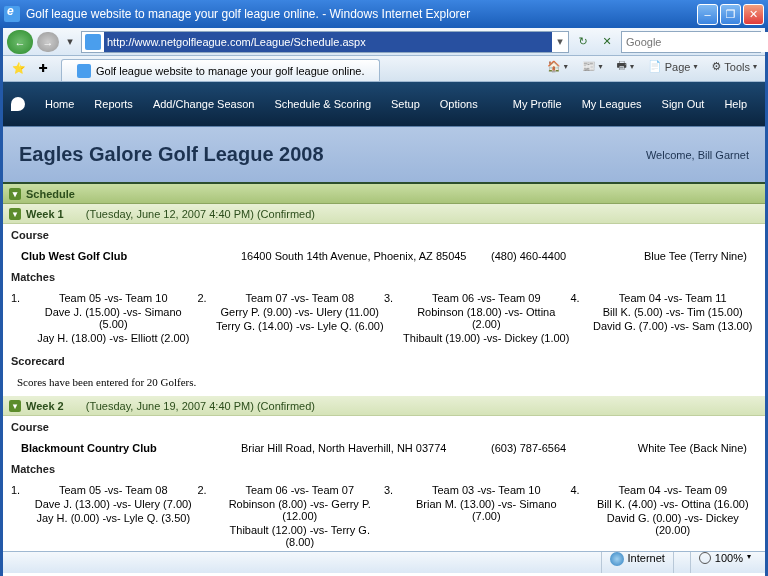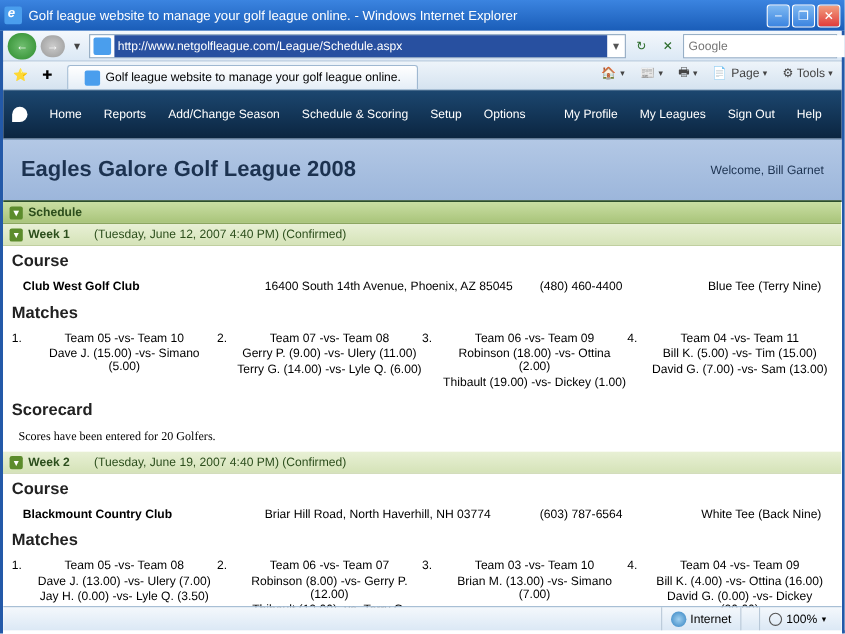--- a/index.html
+++ b/index.html
@@ -49,38 +49,38 @@
 
 .content { background: #fff; overflow: auto; height: calc(100% - 28px - 58px - 44px); }
 
 .section-hd { background: linear-gradient(#c9dea3,#a9c47a); height: 20px; display: flex; align-items: center; padding: 0 6px; font-weight: bold; color: #2c4e1c; border-bottom: 1px solid #8ca660; }
 .section-hd .collapse-icon { width: 12px; height: 12px; background: #5c8c2c; color: #fff; font-size: 9px; display: flex; align-items: center; justify-content: center; margin-right: 5px; border-radius: 2px; }
 
 .week-hd { background: linear-gradient(#e8f0d5,#d5e3b8); height: 20px; display: flex; align-items: center; padding: 0 6px; color: #2c4e1c; font-size: 11px; border-bottom: 1px solid #c0cf9f; }
 .week-hd .collapse-icon { width: 12px; height: 12px; background: #5c8c2c; color: #fff; font-size: 9px; display: flex; align-items: center; justify-content: center; margin-right: 5px; border-radius: 2px; }
 .week-hd b { margin-right: 22px; }
 
-.subhd { font-weight: bold; padding: 5px 8px; font-size: 15px; color: #222; }
+.subhd { font-weight: bold; padding: 5px 8px; font-size: 11px; color: #222; }
 .course-row { display: flex; padding: 4px 18px; font-size: 11px; }
 .course-row > div:nth-child(1) { width: 220px; font-weight: bold; }
 .course-row > div:nth-child(2) { width: 250px; }
 .course-row > div:nth-child(3) { width: 120px; }
 .course-row > div:nth-child(4) { flex: 1; text-align: right; }
 
 .matches { display: flex; padding: 4px 8px; }
 .match-col { flex: 1; font-size: 11px; }
 .match-col .mrow { display: flex; margin-bottom: 2px; }
 .match-col .num { width: 18px; }
 .match-col .txt { flex: 1; text-align: center; }
 
 .scorecard-txt { padding: 4px 14px 8px 14px; font-size: 11px; font-family: Liberation Serif, serif; }
 
 .statusbar { height: 22px; background: linear-gradient(#f4f8fc,#dbe8f5); border-top: 1px solid #9fb8d1; display: flex; align-items: center; font-size: 11px; padding: 0 6px; position: fixed; bottom: 3px; left: 3px; right: 3px; }
 .statusbar .spacer { flex: 1; }
-.statusbar .seg { padding: 0 8px; display: flex; align-items: center; gap: 4px; border-left: 1px solid #b8c8d8; height: 100%; }
+.statusbar .seg { padding: 0 8px; display: flex; align-items: flex-start; gap: 4px; border-left: 1px solid #b8c8d8; height: 100%; }
 .globe-icon { width: 14px; height: 14px; background: radial-gradient(#a0d0f0,#3080c0); border-radius: 50%; }
 .zoom-icon { width: 12px; height: 12px; border: 1px solid #555; border-radius: 50%; position: relative; }
 </style>
 </head>
 <body>
 
 <div class="titlebar">
   <div class="ie-icon"></div>
   <div class="title-text">Golf league website to manage your golf league online. - Windows Internet Explorer</div>
   <div class="win-btns">
@@ -159,20 +159,24 @@
         <div class="matches">
           <div class="match-col">
             <div class="mrow">
               <div class="num">1.</div>
               <div class="txt">Team 05 -vs-  Team 10</div>
             </div>
             <div class="mrow">
               <div class="num"></div>
               <div class="txt">Dave J. (15.00) -vs-  Simano (5.00)</div>
             </div>
+            <div class="mrow">
+              <div class="num"></div>
+              <div class="txt">Jay H. (18.00) -vs-  Elliott (2.00)</div>
+            </div>
           </div>
           <div class="match-col">
             <div class="mrow">
               <div class="num">2.</div>
               <div class="txt">Team 07 -vs-  Team 08</div>
             </div>
             <div class="mrow">
               <div class="num"></div>
               <div class="txt">Gerry P. (9.00) -vs-  Ulery (11.00)</div>
             </div>

